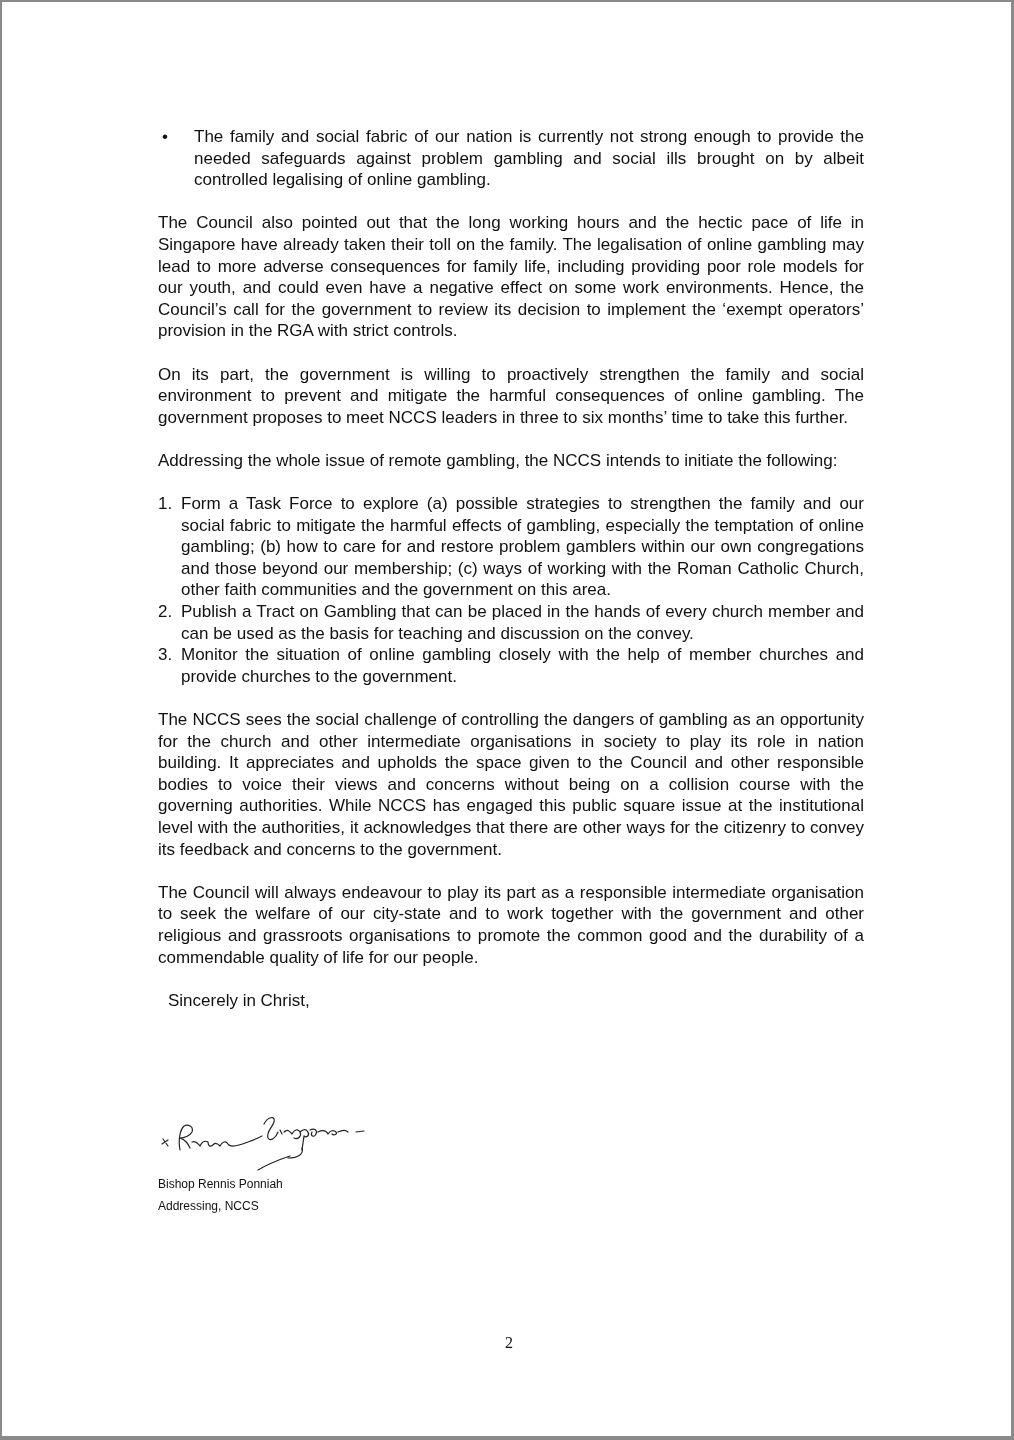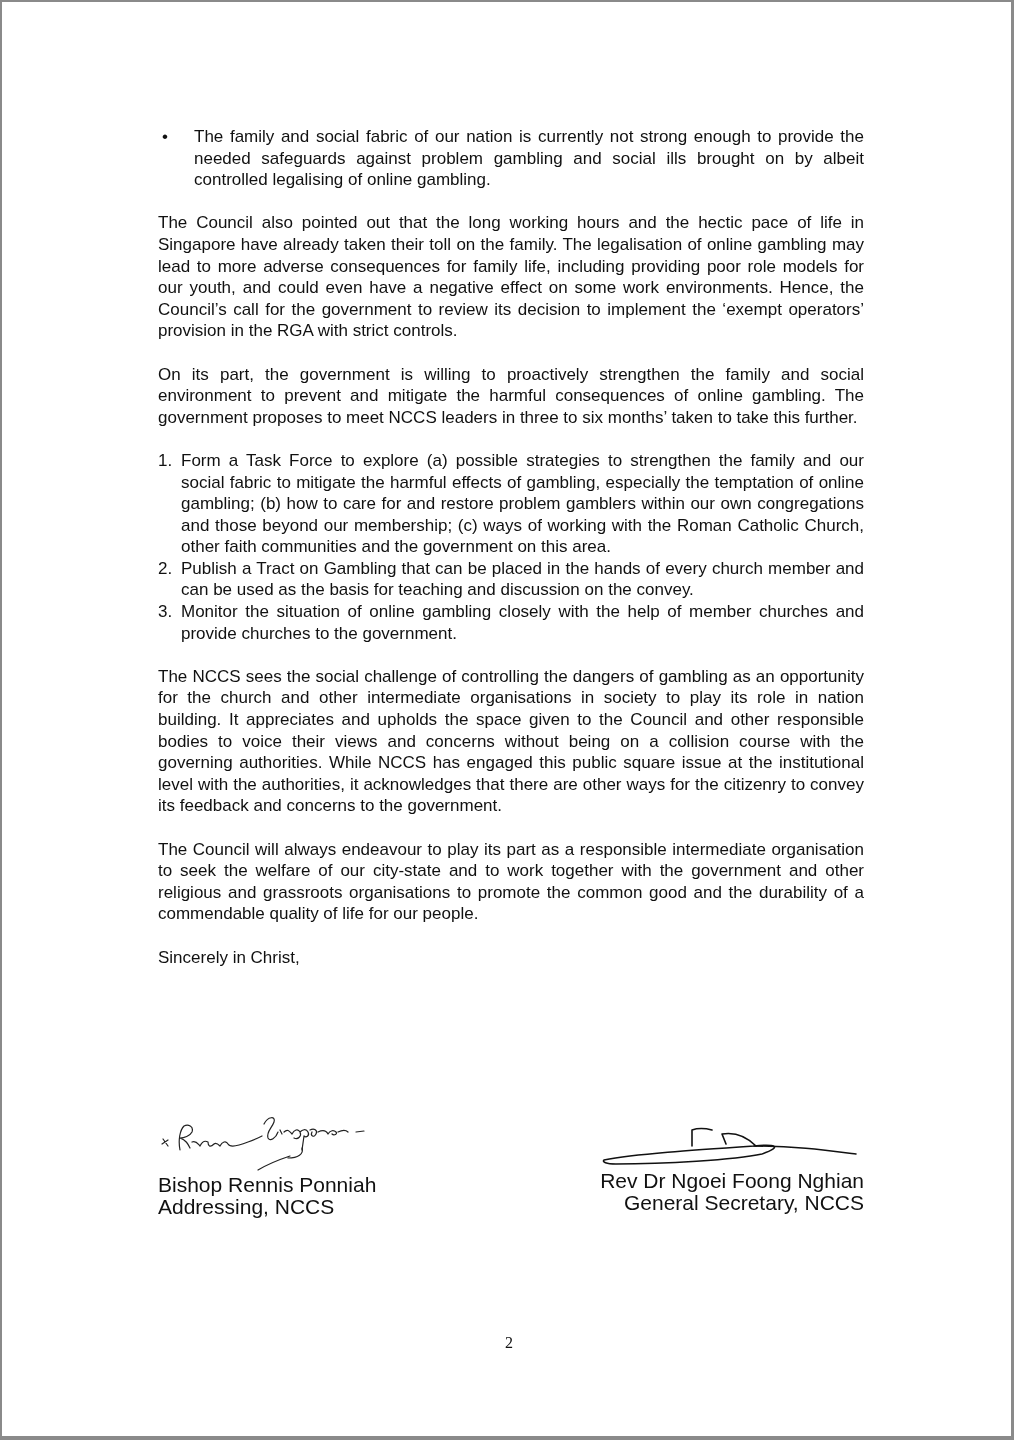--- a/index.html
+++ b/index.html
@@ -64,29 +64,30 @@
       padding-left: 23px;
     }
     .num-list li .num {
       position: absolute;
       left: 0;
       top: 0;
     }
     .closing {
       margin-top: 0;
       text-align: left;
+      margin-left: 10px;
     }
     .signatures {
       position: absolute;
       left: 156px;
       top: 1108px;
       width: 706px;
       height: 120px;
       font-family: "Liberation Sans", sans-serif;
-      font-size: 21px;
+      font-size: 12px;
       line-height: 21.6px;
       color: #111111;
     }
     .sig-left {
       position: absolute;
       left: 0;
       top: 0;
       width: 260px;
     }
     .sig-right {
@@ -134,21 +135,22 @@
   <div class="content">
 
     <ul class="bullet-list">
       <li>
         <span class="bullet">•</span>
         <span>The family and social fabric of our nation is currently not strong enough to provide the needed safeguards against problem gambling and social ills brought on by albeit controlled legalising of online gambling.</span>
       </li>
     </ul>
 
     <p>The Council also pointed out that the long working hours and the hectic pace of life in Singapore have already taken their toll on the family.  The legalisation of online gambling may lead to more adverse consequences for family life, including providing poor role models for our youth, and could even have a negative effect on some work environments. Hence, the Council’s call for the government to review its decision to implement the ‘exempt operators’ provision in the RGA with strict controls.</p>
-    <p>On its part, the government is willing to proactively strengthen the family and social environment to prevent and mitigate the harmful consequences of online gambling. The government proposes to meet NCCS leaders in three to six months’ taken to take this further.</p>
+    <p>On its part, the government is willing to proactively strengthen the family and social environment to prevent and mitigate the harmful consequences of online gambling. The government proposes to meet NCCS leaders in three to six months’ time to take this further.</p>
+    <p>Addressing the whole issue of remote gambling, the NCCS intends to initiate the following:</p>
 
     <ol class="num-list">
       <li>
         <span class="num">1.</span>
         <span>Form a Task Force to explore (a) possible strategies to strengthen the family and our social fabric to mitigate the harmful effects of gambling, especially the temptation of online gambling; (b) how to care for and restore problem gamblers within our own congregations and those beyond our membership; (c) ways of working with the Roman Catholic Church, other faith communities and the government on  this area.</span>
       </li>
       <li>
         <span class="num">2.</span>
         <span>Publish a Tract on Gambling that can be placed in the hands of every church member and can be used as the basis for teaching and discussion on the convey.</span>
       </li>
@@ -171,29 +173,17 @@
           <path d="M4 34 l6 -4 M5 29 l5 7"></path>
           <path d="M22 40 C20 30, 22 20, 26 16 C30 14, 36 16, 34 22 C32 26, 26 28, 22 28 C28 30, 30 34, 32 38 M34 32 C38 30, 40 34, 42 36 C44 32, 46 30, 50 32 C50 36, 52 38, 56 34 C58 32, 60 34, 62 36 C64 32, 68 30, 70 34 C72 38, 80 36, 90 32 C96 30, 100 28, 104 26"></path>
           <path d="M106 14 C110 6, 118 6, 116 12 C114 18, 108 22, 110 28 C112 32, 118 28, 120 22 M122 20 l2 4 M126 22 C130 18, 132 22, 134 24 C136 20, 140 18, 142 22 C144 26, 140 30, 136 28 M142 22 C144 20, 148 18, 150 22 C152 26, 148 28, 146 26 L144 40 M152 20 C156 18, 160 20, 158 24 C156 28, 152 26, 154 22 M160 22 C164 20, 168 20, 170 24 C172 20, 176 20, 178 22 C180 24, 176 26, 174 24 M180 22 C184 20, 188 20, 190 22 M198 22 l8 -1"></path>
           <path d="M144 38 C146 44, 140 48, 130 48 M100 60 C110 54, 120 50, 132 46"></path>
         </g>
       </svg>
       <span class="sig-name">Bishop Rennis Ponniah</span>
       <span class="sig-role">Addressing, NCCS</span>
     </div>
 
-    <div class="sig-right">
-      <svg class="sig-img-right" viewBox="0 0 270 52">
-        <g fill="none" stroke="#111" stroke-width="1.6" stroke-linecap="round" stroke-linejoin="round">
-          <path d="M10 44 C40 38, 100 34, 160 30 C180 28, 190 30, 168 38 C140 44, 70 48, 22 48 C12 48, 8 46, 10 44"></path>
-          <path d="M160 30 C200 30, 230 34, 262 38"></path>
-          <path d="M98 30 L98 14 C104 12, 110 12, 118 14"></path>
-          <path d="M132 28 L128 18 C140 16, 152 20, 162 30"></path>
-        </g>
-      </svg>
-      <span class="sig-name">Rev Dr Ngoei Foong Nghian</span>
-      <span class="sig-role">General Secretary, NCCS</span>
-    </div>
   </div>
 
   <div class="page-number">2</div>
 
 </div>
 
 </body></html>

